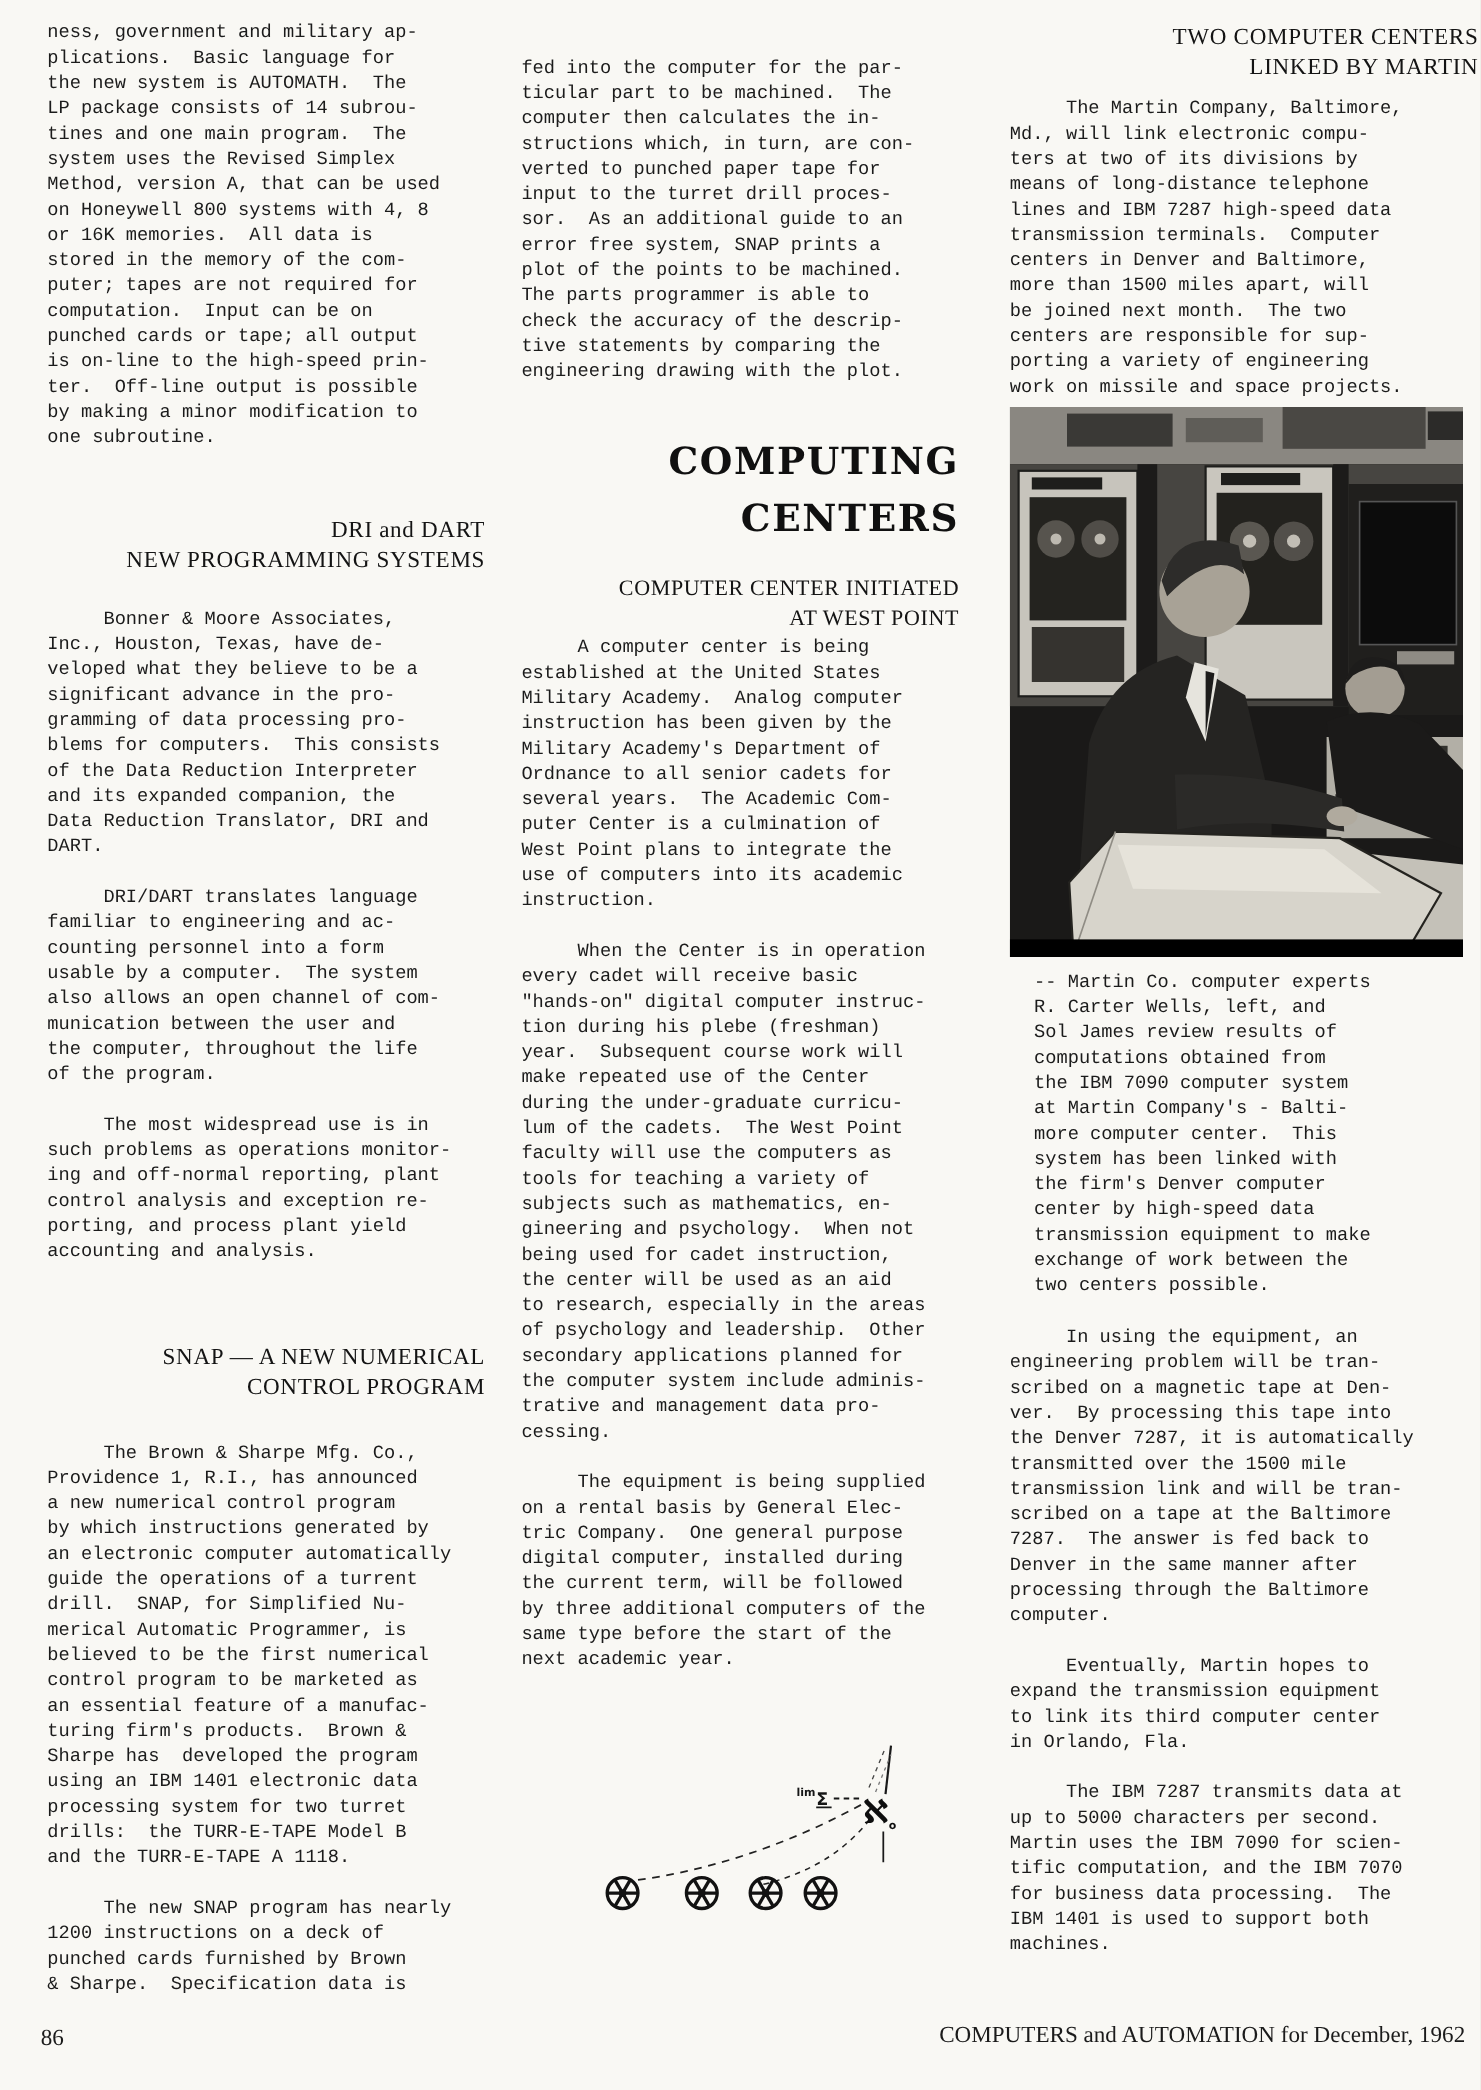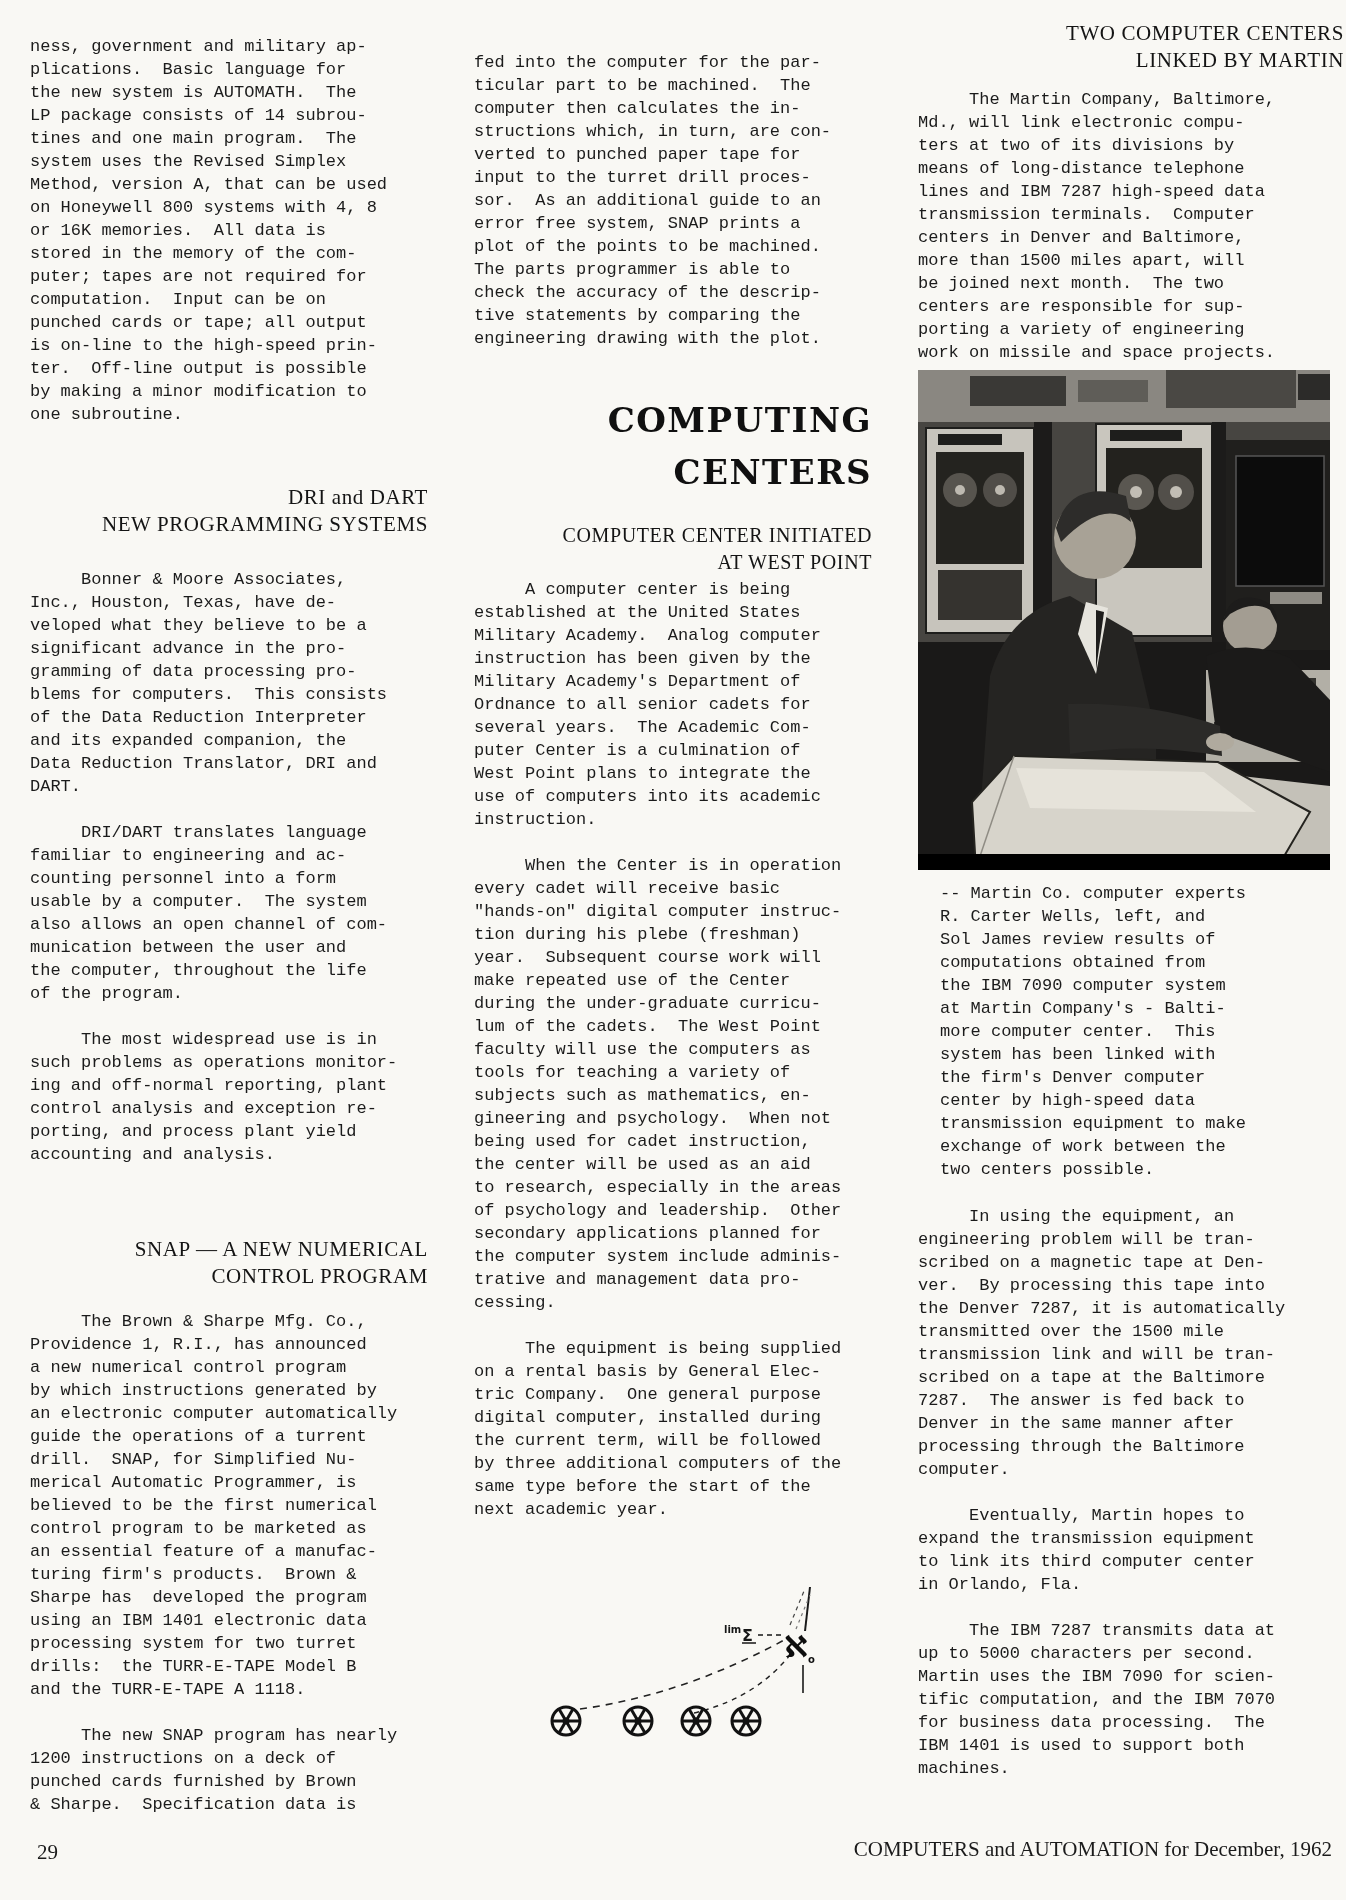--- a/index.html
+++ b/index.html
@@ -5,21 +5,21 @@
   html,body{margin:0;padding:0;background:#e8e6e0;}
   .page{
     position:relative;
     width:1346px;height:1900px;
     background:#f9f8f4;
     overflow:hidden;
     font-family:"Liberation Mono","DejaVu Sans Mono",monospace;
     color:#1b1b1b;
   }
   .col{position:absolute;top:0;}
-  .col1{left:30px;width:398px;padding-top:35px;}
+  .col1{left:43px;width:398px;padding-top:19px;}
   .col2{left:474px;width:398px;padding-top:51px;}
   .col3{left:918px;width:426px;padding-top:20px;}
   .mono{
     font-family:"Liberation Mono","DejaVu Sans Mono",monospace;
     font-size:17px;line-height:23px;white-space:pre;color:#1b1b1b;
   }
   .para{margin:0 0 23px 0;}
   .head-serif{
     font-family:"Liberation Serif","DejaVu Serif",serif;
     font-size:21px;line-height:27px;font-weight:400;
@@ -85,21 +85,21 @@
 also allows an open channel of com-
 munication between the user and
 the computer, throughout the life
 of the program.</div>
     <div class="mono para" style="margin-bottom:70px">     The most widespread use is in
 such problems as operations monitor-
 ing and off-normal reporting, plant
 control analysis and exception re-
 porting, and process plant yield
 accounting and analysis.</div>
-    <div class="head-serif" style="margin-bottom:20px">SNAP — A NEW NUMERICAL
+    <div class="head-serif" style="margin-bottom:36px">SNAP — A NEW NUMERICAL
 CONTROL PROGRAM</div>
     <div class="mono para">     The Brown &amp; Sharpe Mfg. Co.,
 Providence 1, R.I., has announced
 a new numerical control program
 by which instructions generated by
 an electronic computer automatically
 guide the operations of a turrent
 drill.  SNAP, for Simplified Nu-
 merical Automatic Programmer, is
 believed to be the first numerical
@@ -359,16 +359,16 @@
 in Orlando, Fla.</div>
     <div class="mono para" style="margin-bottom:0">     The IBM 7287 transmits data at
 up to 5000 characters per second.
 Martin uses the IBM 7090 for scien-
 tific computation, and the IBM 7070
 for business data processing.  The
 IBM 1401 is used to support both
 machines.</div>
   </div>
 
-  <div class="footer-page-num">29</div>
+  <div class="footer-page-num">86</div>
   <div class="footer-title">COMPUTERS and AUTOMATION for December, 1962</div>
 
 </div>
 
 </body></html>

